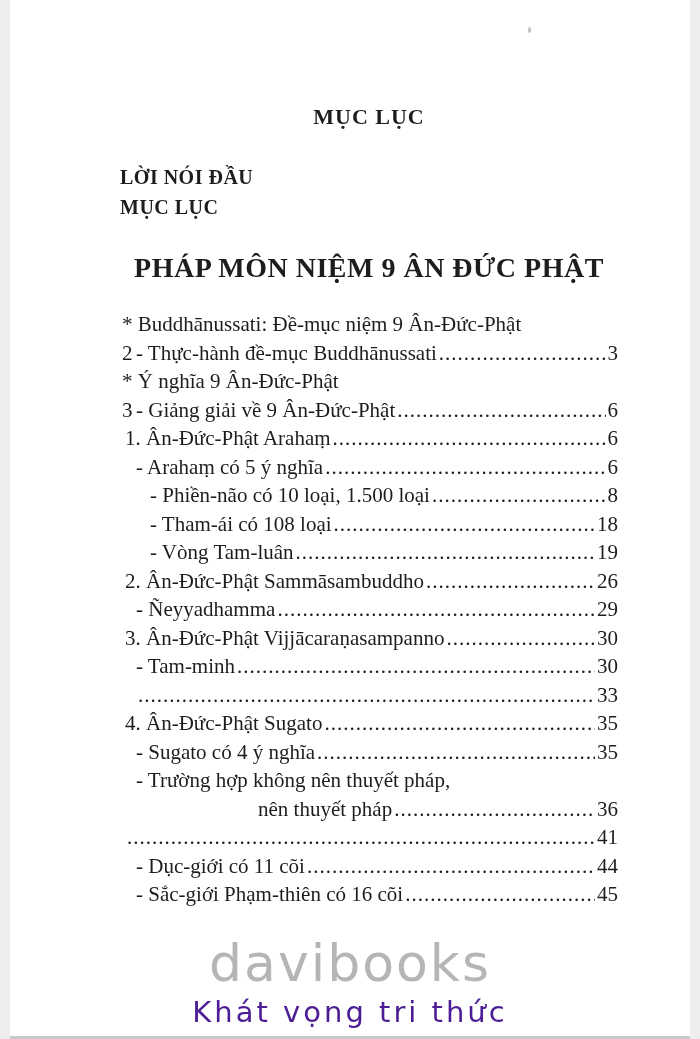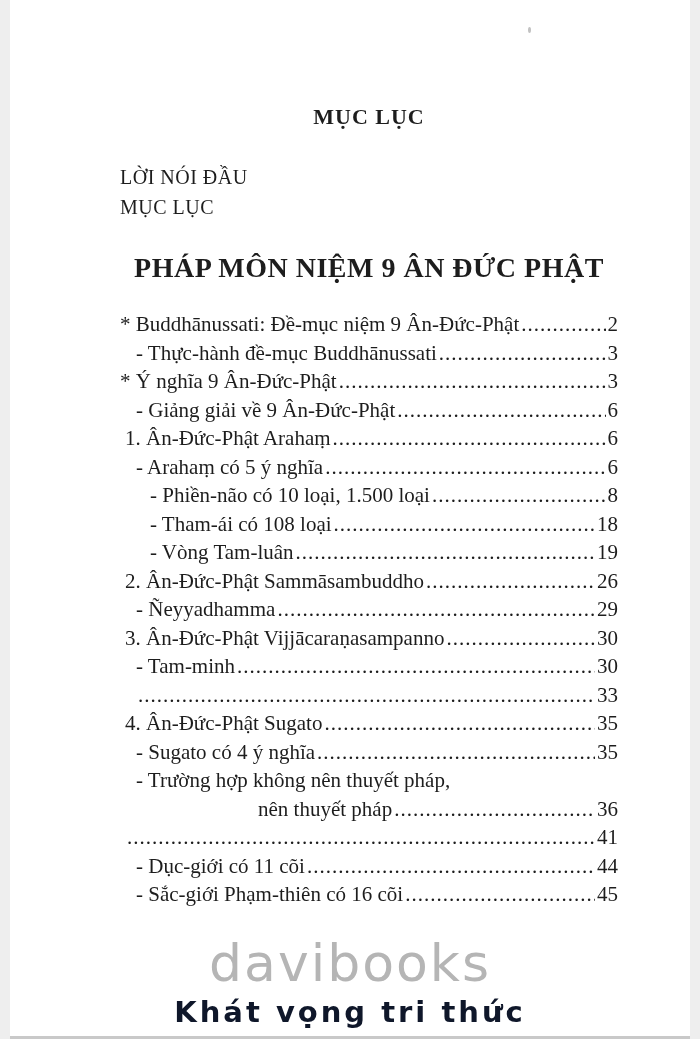--- a/index.html
+++ b/index.html
@@ -34,21 +34,21 @@
   }
 
   .title {
     margin: 0;
     font-size: 22px;
     font-weight: bold;
     text-align: center;
     letter-spacing: 1px;
   }
 
-  .front { margin-top: 32px; }
+  .front { margin-top: 32px; font-weight: bold; }
   .front-item {
     font-size: 20px;
     line-height: 30px;
     letter-spacing: 0.5px;
   }
 
   .heading {
     margin: 30px 0 0 0;
     font-size: 28px;
     font-weight: bold;
@@ -62,21 +62,21 @@
   }
   .entry {
     display: flex;
     align-items: baseline;
     line-height: 28.5px;
     height: 28.5px;
     white-space: nowrap;
   }
   .entry.bold { font-weight: normal; }
 
-  .indent-0 { padding-left: 0; }
+  .indent-0 { padding-left: 0; flex-direction: column; }
   .indent-1 { padding-left: 5px; }
   .indent-2 { padding-left: 16px; }
   .indent-3 { padding-left: 30px; }
   .indent-4 { padding-left: 138px; }
 
   .entry-text { flex: 0 0 auto; }
 
   .dots {
     flex: 1 1 auto;
     overflow: hidden;
@@ -101,22 +101,21 @@
   }
   .wm-brand {
     font-size: 52px;
     line-height: 1.05;
     letter-spacing: 2px;
   }
   .wm-tagline {
     margin-top: 4px;
     font-size: 29px;
     letter-spacing: 3px;
-    color: #0f172a;
-    font-weight: bold;
+    color: #4c1d95;
   }
 
   .speck {
     position: absolute;
     top: 27px;
     left: 518px;
     width: 3px;
     height: 6px;
     border-radius: 50%;
     background: #9a9a9a;

